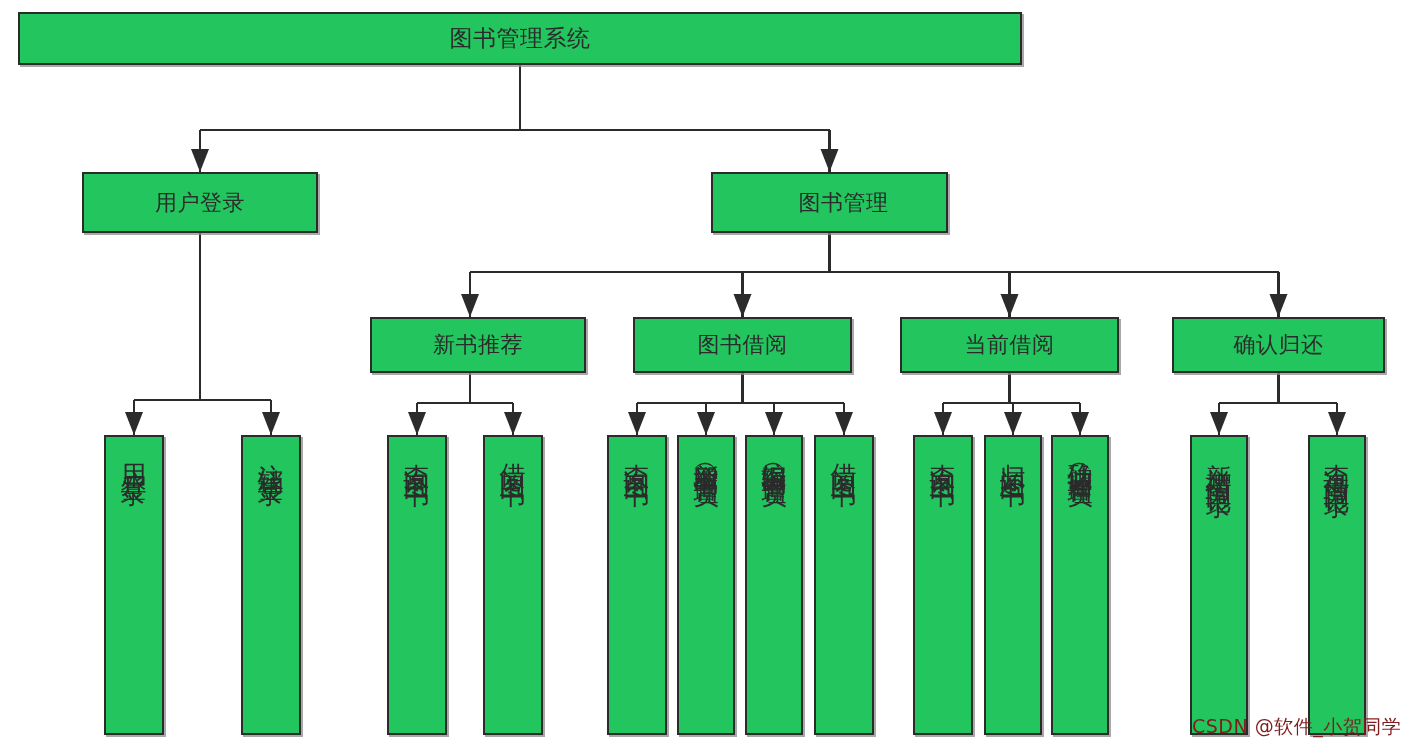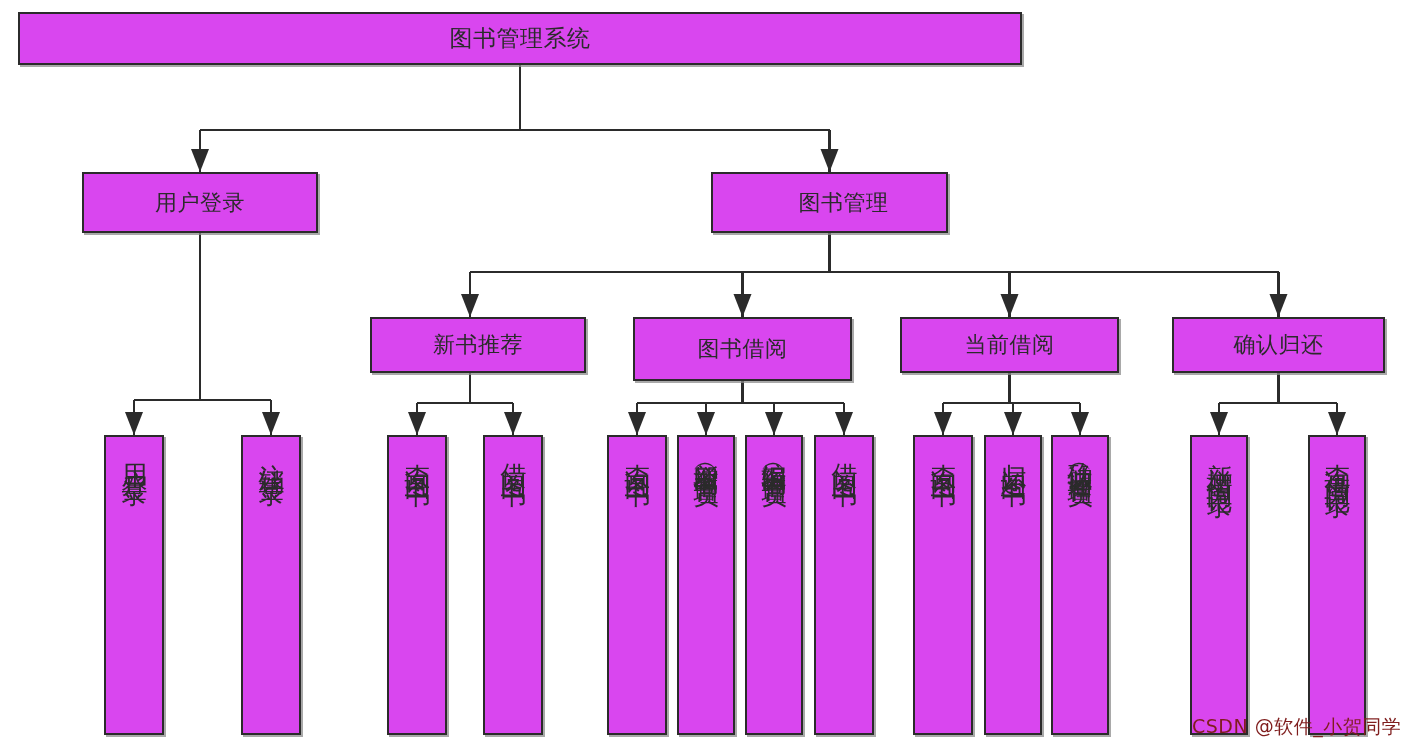--- a/index.html
+++ b/index.html
@@ -24,28 +24,27 @@
     position: absolute;
     left: 0; top: 0;
     width: 1405px;
     height: 747px;
     display: block;
   }
   
   .node-box {
     position: absolute;
     box-sizing: border-box;
-    background: #d946ef;
+    background: #22c55e;
     border: 2px solid #2b2b2b;
     box-shadow: 2px 2px 0 0 rgba(140,140,140,0.75);
     display: flex;
     align-items: center;
     justify-content: center;
     overflow: hidden;
-    font-family: Liberation Serif, serif;
   }
   .node-label {
     color: #2b2b2b;
     line-height: 1.18;
     letter-spacing: 0.5px;
     white-space: nowrap;
     text-align: center;
   }
   .node-horizontal .node-label {
     font-size: 22px;
@@ -147,21 +146,21 @@
       </div>
       <div class="node-box node-horizontal" style="left: 82px; top: 172px; width: 236px; height: 61px;">
         <span class="node-label">用户登录</span>
       </div>
       <div class="node-box node-horizontal" style="left: 711px; top: 172px; width: 237px; height: 61px; padding-left: 28px;">
         <span class="node-label">图书管理</span>
       </div>
       <div class="node-box node-horizontal" style="left: 370px; top: 317px; width: 216px; height: 56px;">
         <span class="node-label">新书推荐</span>
       </div>
-      <div class="node-box node-horizontal" style="left: 633px; top: 317px; width: 219px; height: 64px;">
+      <div class="node-box node-horizontal" style="left: 633px; top: 317px; width: 219px; height: 56px;">
         <span class="node-label">图书借阅</span>
       </div>
       <div class="node-box node-horizontal" style="left: 900px; top: 317px; width: 219px; height: 56px;">
         <span class="node-label">当前借阅</span>
       </div>
       <div class="node-box node-horizontal" style="left: 1172px; top: 317px; width: 213px; height: 56px;">
         <span class="node-label">确认归还</span>
       </div>
       <div class="node-box node-vertical" style="left: 104px; top: 435px; width: 60px; height: 300px;">
         <span class="node-label">用户登录</span>

